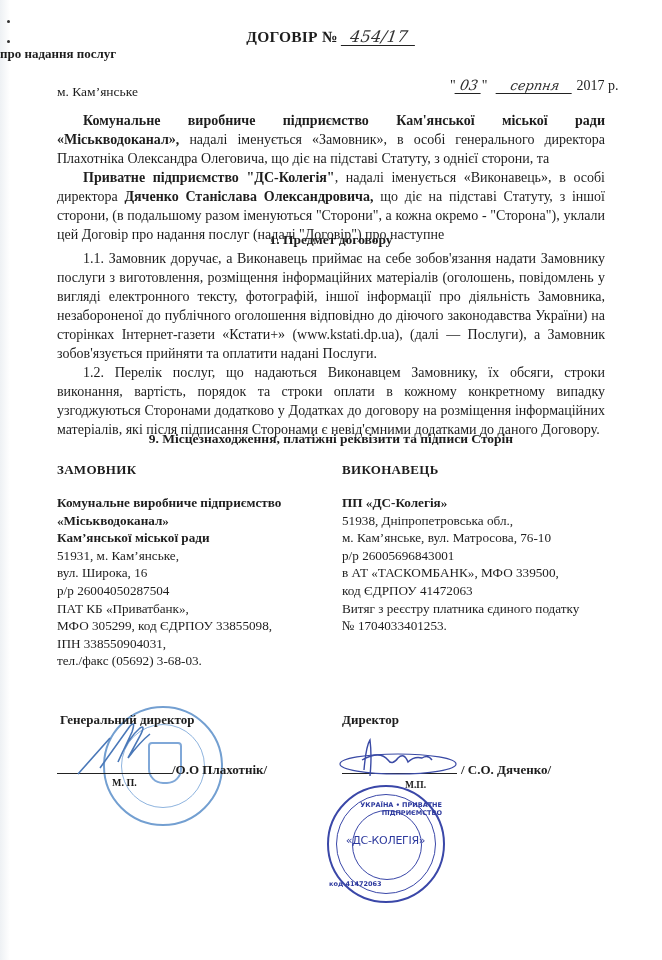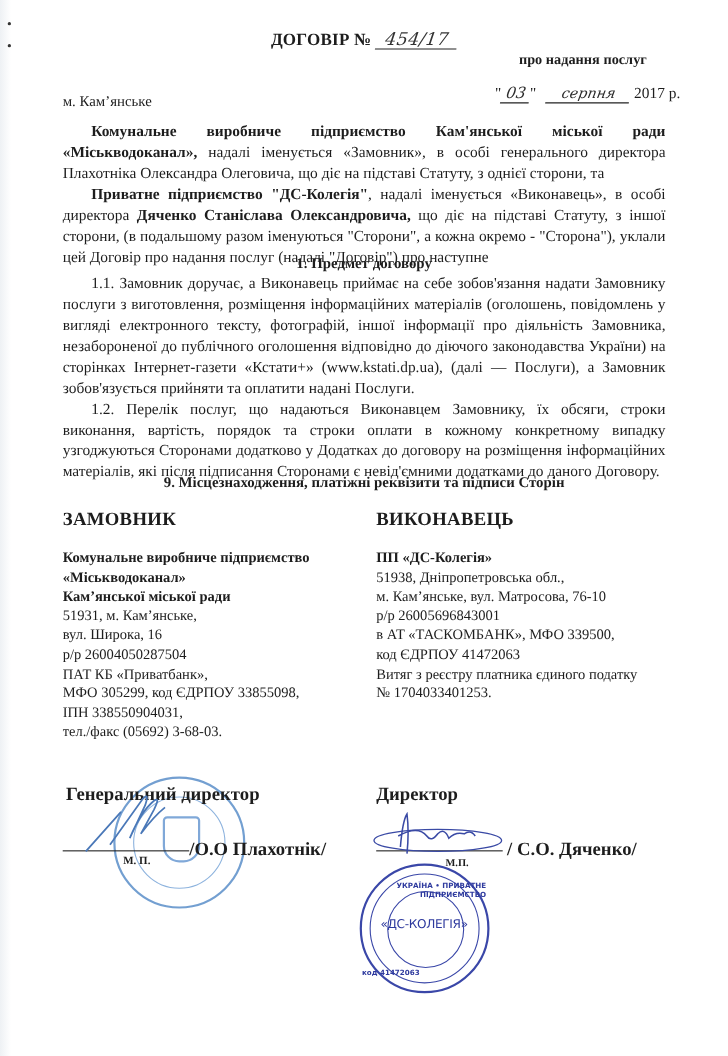--- a/index.html
+++ b/index.html
@@ -6,34 +6,34 @@
   body {
     width:662px; height:960px; background:#ffffff; position:relative; overflow:hidden;
     font-family:"Liberation Serif", "DejaVu Serif", serif; color:#1d1d1d;
   }
   .abs { position:absolute; }
   .page-edge { position:absolute; left:0; top:0; width:10px; height:960px;
     background:linear-gradient(to right, #eef1f4, #ffffff); }
   .dot { position:absolute; width:3px; height:3px; background:#333; border-radius:50%; }
   .title { left:0; width:662px; top:28px; text-align:center; font-weight:bold; font-size:15.5px; letter-spacing:0.2px; }
   .title .num { display:inline-block; min-width:70px; border-bottom:1px solid #222; font-family:"DejaVu Serif", serif; font-style:italic; font-weight:normal; color:#333; font-size:16px; line-height:16px; padding:0 2px; transform:skewX(-8deg); }
-  .subtitle { left:0; width:588px; top:46px; text-align:right; font-weight:bold; font-size:13px; }
+  .subtitle { left:0; width:588px; top:46px; text-align:left; font-weight:bold; font-size:13px; }
   .city { left:57px; top:84px; font-size:13.5px; }
   .date { left:450px; top:77px; font-size:14px; }
   .hw { font-family:"DejaVu Serif", serif; font-style:italic; color:#2c2c2c; border-bottom:1px solid #222; display:inline-block; transform:skewX(-10deg); }
   .date .d { width:26px; text-align:center; }
   .date .m { width:76px; text-align:center; margin-left:6px; font-size:13px; }
   .para { left:57px; width:548px; font-size:14px; line-height:19px; text-align:justify; }
   .para p { margin:0; }
   .indent { text-indent:26px; }
   .b { font-weight:bold; }
   .h-center { left:0; width:662px; text-align:center; font-weight:bold; font-size:13.5px; }
-  .party-h { font-weight:bold; font-size:17px; letter-spacing:0.3px; }
+  .party-h { font-weight:bold; font-size:13px; letter-spacing:0.3px; }
   .req { font-size:13.2px; line-height:17.6px; }
-  .sig-label { font-weight:bold; font-size:17px; }
+  .sig-label { font-weight:bold; font-size:13px; }
   .sigline { position:absolute; height:1px; background:#222; }
   .stamp-left { position:absolute; left:103px; top:706px; width:120px; height:120px; border-radius:50%;
     border:2px solid #5b8fc9; box-sizing:border-box; opacity:0.85; }
   .stamp-left .inner { position:absolute; left:16px; top:16px; right:16px; bottom:16px; border-radius:50%; border:1.5px solid #7aa6d8; }
   .stamp-left .shield { position:absolute; left:43px; top:34px; width:30px; height:38px; border:2px solid #6a9ad2; border-radius:4px 4px 15px 15px; }
   .stamp-right { position:absolute; left:327px; top:785px; width:118px; height:118px; border-radius:50%;
     border:2.5px solid #3a47a8; box-sizing:border-box; }
   .stamp-right .ring2 { position:absolute; left:7px; top:7px; right:7px; bottom:7px; border-radius:50%; border:1.5px solid #3a47a8; }
   .stamp-right .center { position:absolute; left:23px; top:23px; width:68px; height:68px; border-radius:50%; border:1.5px solid #3a47a8; }
   .stamp-right .name { position:absolute; left:0; width:113px; top:47px; text-align:center; font-family:"DejaVu Sans", sans-serif; font-weight:normal; font-size:11px; color:#2e3a9e; letter-spacing:-0.3px; }

